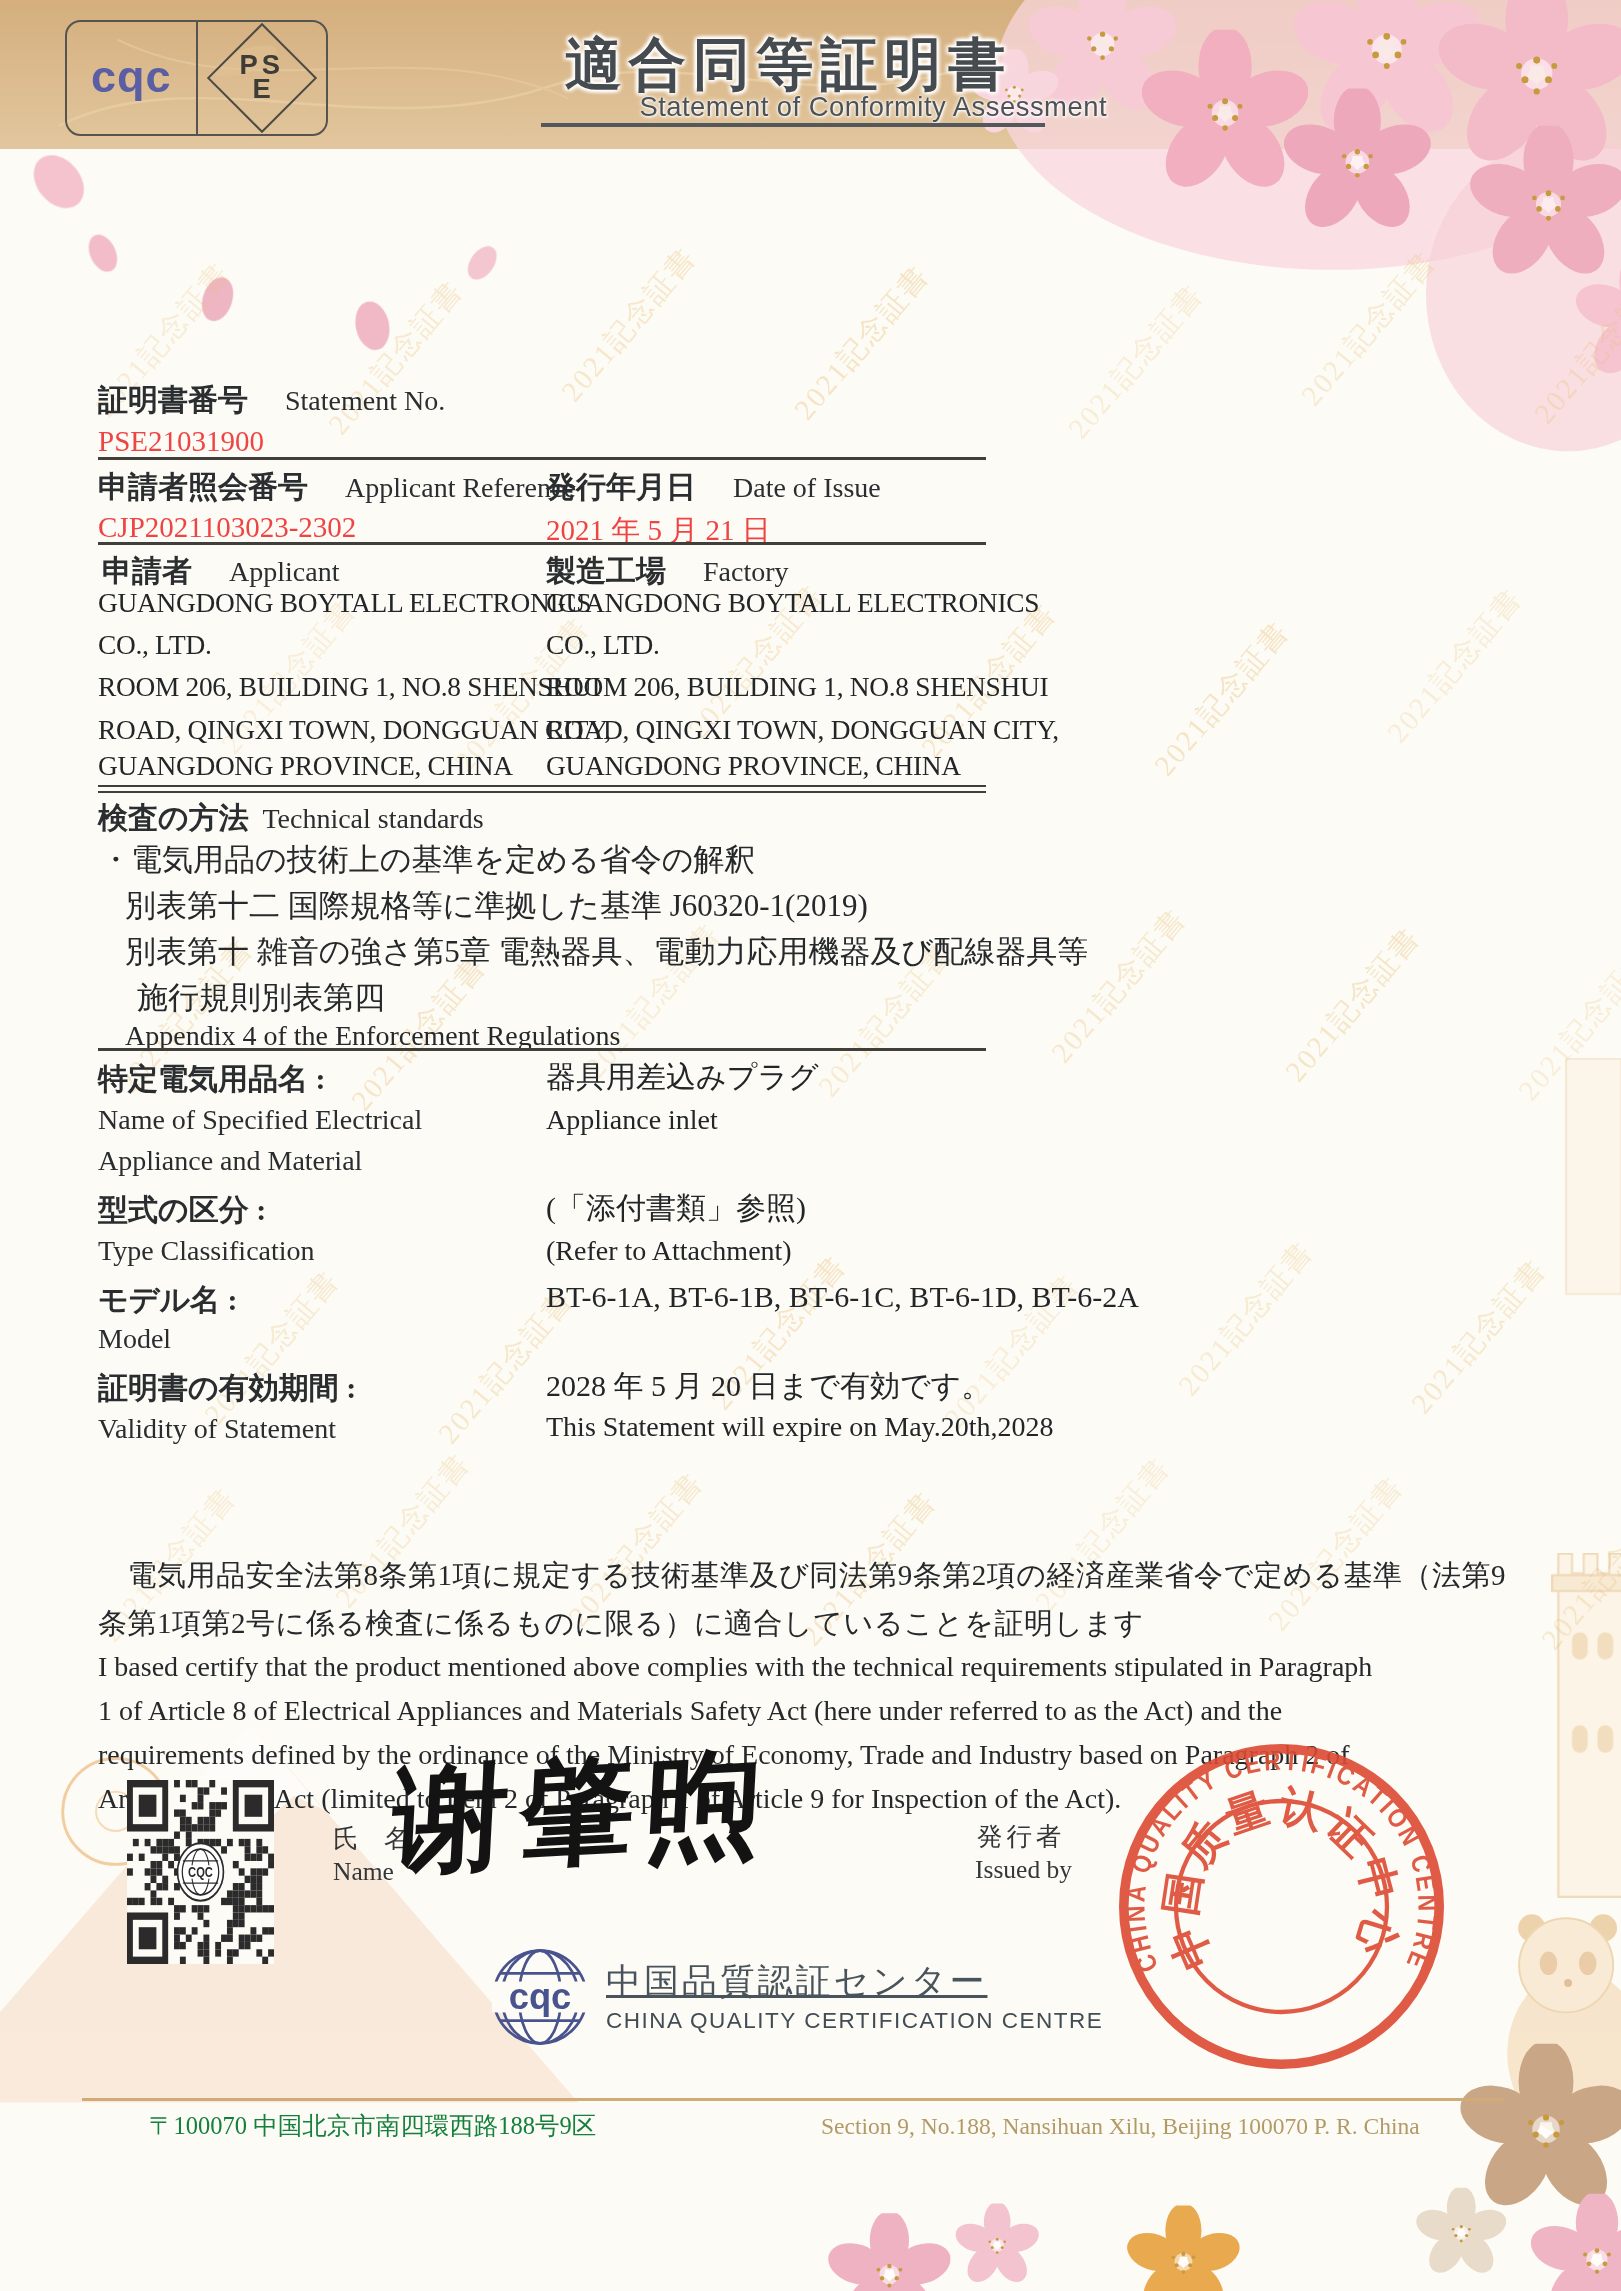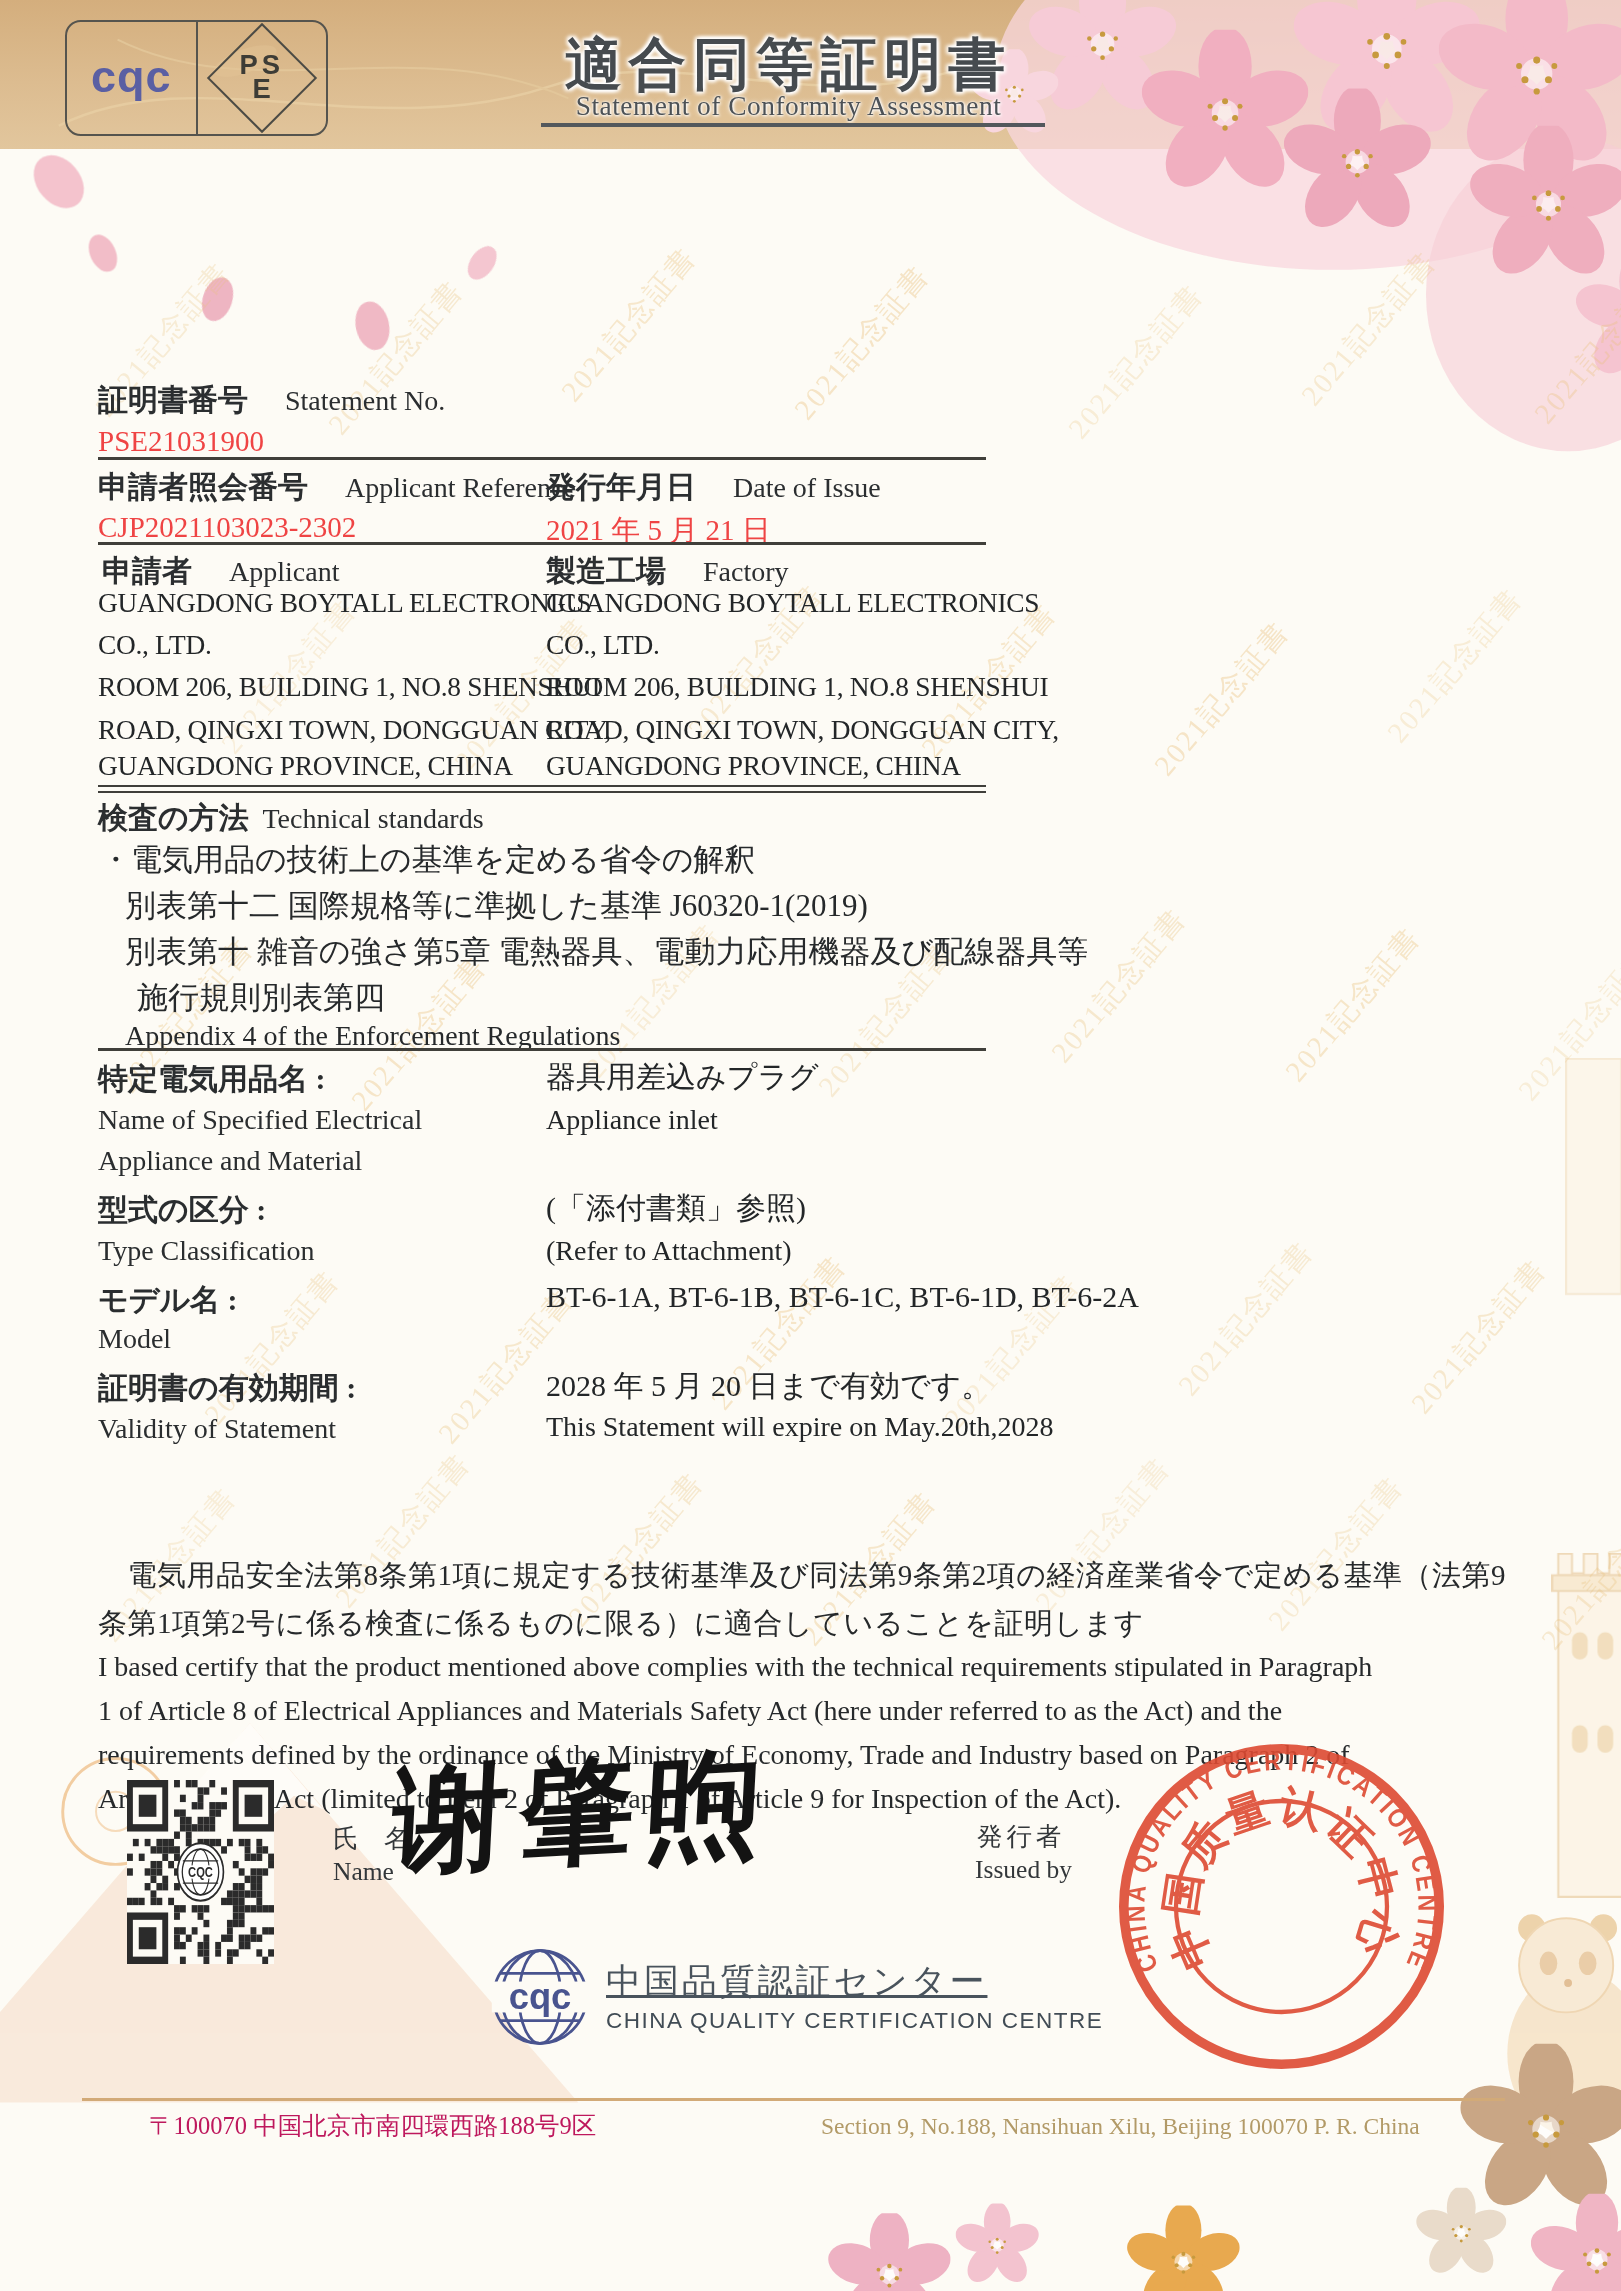--- a/index.html
+++ b/index.html
@@ -15,21 +15,21 @@
   .cqc-word{position:absolute;left:50%;top:50%;transform:translate(-50%,-52%);
             font-family:"Liberation Sans",sans-serif;font-weight:bold;font-size:45px;color:#5a5fa3;letter-spacing:1px;}
   .pse-diamond{position:absolute;left:50%;top:50%;width:74px;height:74px;transform:translate(-50%,-50%) rotate(45deg);
                border:2.9px solid #4c4b45;}
   .pse-letters{position:absolute;left:50%;top:50%;transform:translate(-50%,-50%);text-align:center;
                font-family:"Liberation Sans",sans-serif;font-weight:bold;color:#3d3c36;line-height:0.9;}
   .pse-letters .r1{font-size:27.4px;letter-spacing:3.9px;}
   .pse-letters .r2{font-size:27.4px;}
   .title{left:470px;top:27.4px;width:637px;text-align:center;font-size:57px;font-weight:600;color:#464b4f;letter-spacing:6.9px;
          text-shadow:-2px -2px 3.9px #fff,2px -2px 3.9px #fff,-2px 2px 3.9px #fff,2px 2px 3.9px #fff;}
-  .subtitle{left:470px;top:91px;width:637px;text-align:center;font-family:Liberation Serif, serif;
+  .subtitle{left:470px;top:91px;width:637px;text-align:right;font-family:Liberation Sans, sans-serif;
             font-size:27.4px;color:#4d5256;letter-spacing:0.5px;
             text-shadow:0 0 4.9px #fff,0 0 2px #fff,1px 1px 2.9px #fff;}
   .subtitle-bar{left:541px;top:123px;width:504px;height:3.9px;background:#53585c;}
   
   .hline{position:absolute;background:#403f3a;height:2.5px;z-index:3;}
   
   .row{position:absolute;z-index:3;white-space:nowrap;}
   .jp-l{font-size:30px;font-weight:600;color:#2b2e30;}
   .en-l{font-size:28px;color:#2b2e30;margin-left:37px;}
   .val{font-size:29px;color:#ef4444;}
@@ -43,21 +43,21 @@
   .cert-jp{font-size:29px;color:#26292b;letter-spacing:0.5px;}
   .cert-en{font-size:28px;color:#26292b;}
   
   .sig-label{font-size:25.5px;color:#33373a;}
   .signature{font-size:116px;font-weight:700;color:#131313;letter-spacing:9.8px;line-height:1;
              transform:rotate(-3deg) skewX(-6deg);transform-origin:left top;}
   .org-jp{font-size:35px;color:#49535c;letter-spacing:2.9px;text-decoration:underline;}
   .org-en{font-family:"Liberation Sans",sans-serif;font-size:22.5px;color:#414c55;letter-spacing:1.5px;}
   
   .footer-line{left:82px;top:2098px;width:1423px;height:2.9px;background:#d2aa78;z-index:3;}
-  .footer-cn{left:149px;top:2109px;font-size:24.5px;color:#be185d;z-index:3;}
+  .footer-cn{left:149px;top:2109px;font-size:24.5px;color:#15803d;z-index:3;}
   .footer-en{left:821px;top:2113px;font-size:23.5px;color:#b29a67;z-index:3;}
   
   .wm{position:absolute;font-size:29px;color:#e9c17b;opacity:0.3;transform:rotate(-50deg);
       letter-spacing:2px;white-space:nowrap;z-index:1;font-family:"Liberation Serif",serif;}
   svg{display:block;}
 </style>
 </head>
 <body>
 
 <div class="page">

